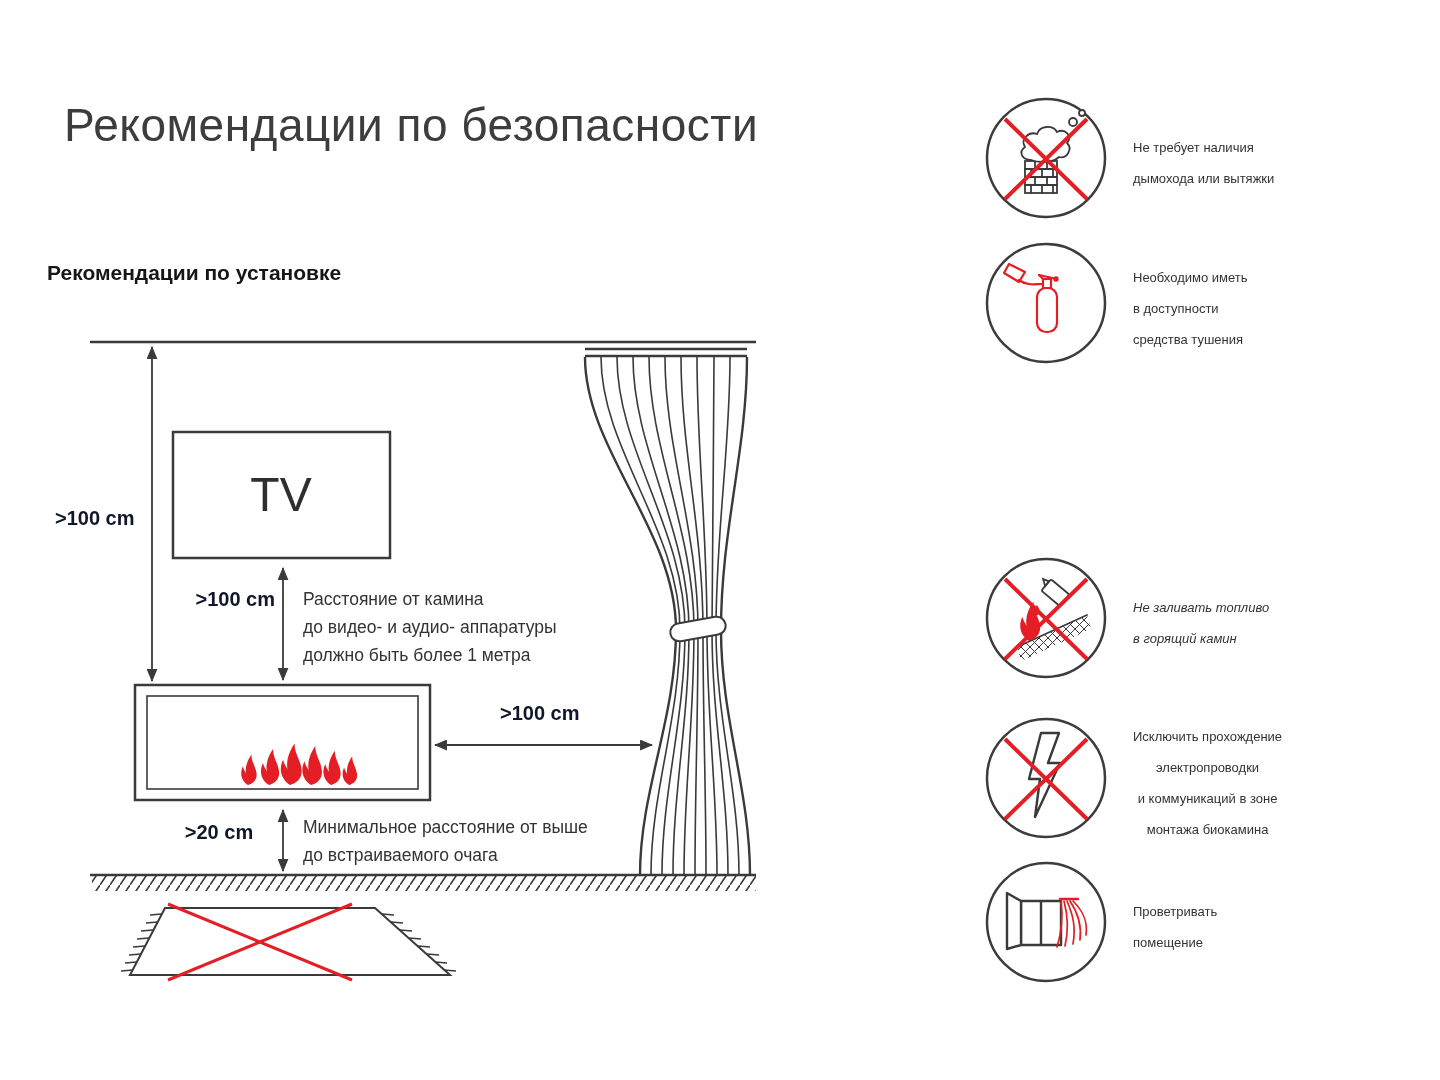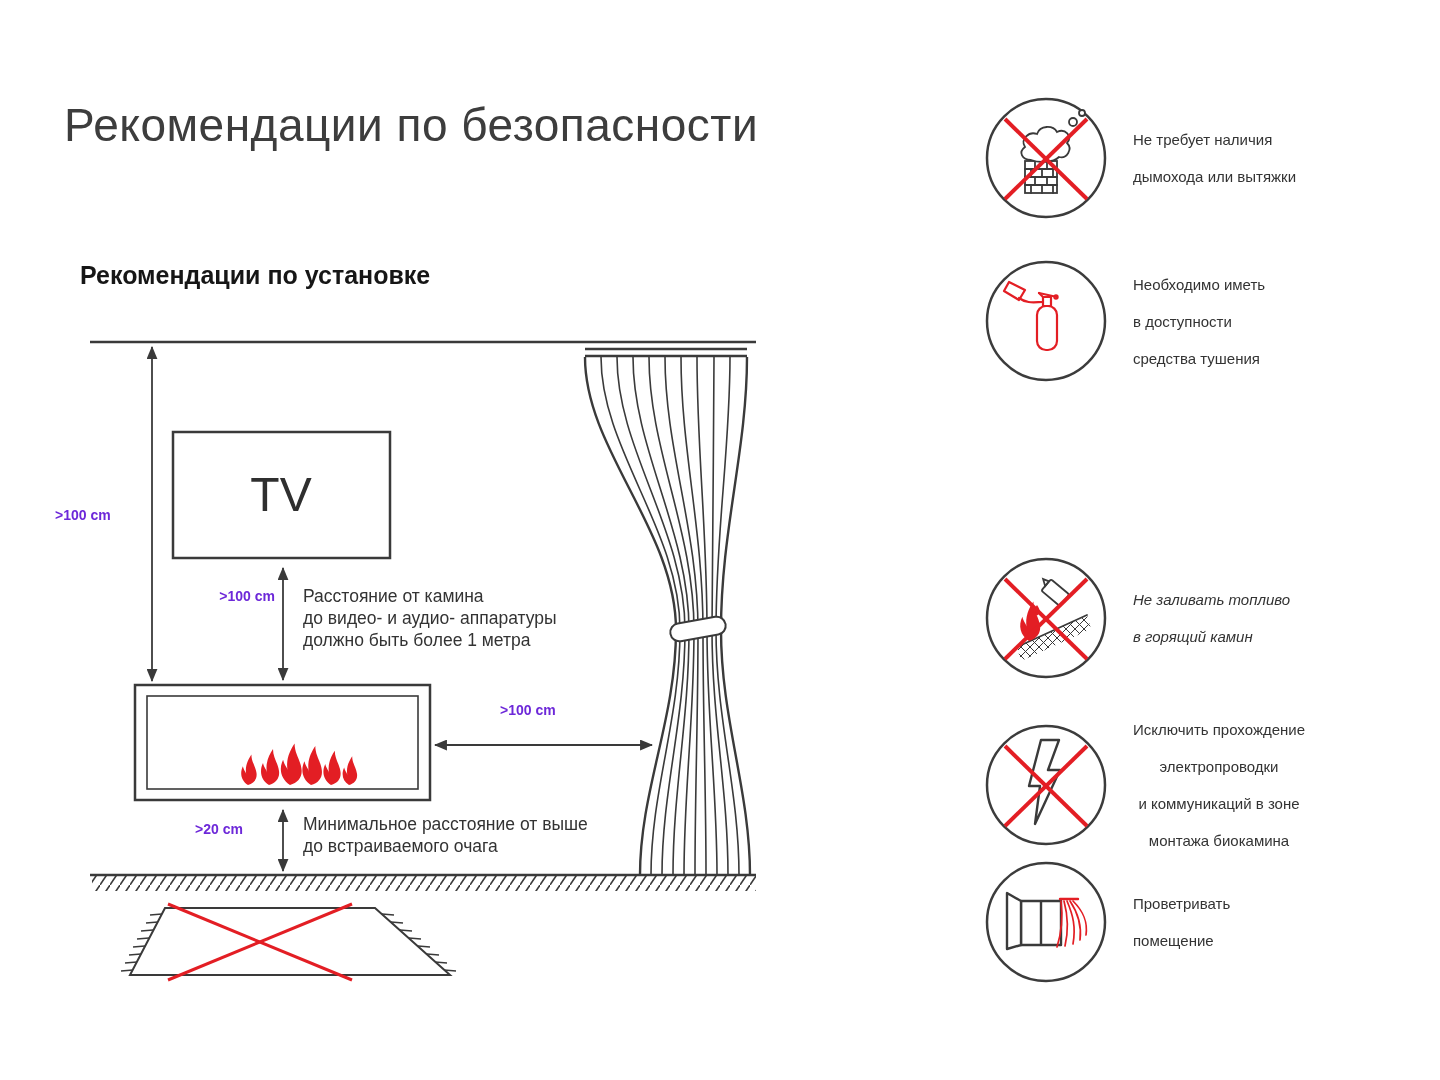--- a/index.html
+++ b/index.html
@@ -6,38 +6,38 @@
   html,body { background:#fff; }
   .page {
     position:relative; width:1440px; height:1080px; background:#fff;
     font-family:"Liberation Sans", sans-serif; color:#333; overflow:hidden;
   }
   .title {
     position:absolute; left:64px; top:98px;
     font-size:46px; font-weight:400; color:#3d3d3d; letter-spacing:0.5px;
   }
   .subtitle {
-    position:absolute; left:80px; top:261px;
-    font-size:25px; font-weight:700; color:#161616;
+    position:absolute; left:47px; top:261px;
+    font-size:21px; font-weight:700; color:#161616;
   }
   .diagram-svg { position:absolute; left:80px; top:330px; }
-  .lbl { position:absolute; font-weight:700; font-size:14px; color:#6d28d9; }
+  .lbl { position:absolute; font-weight:700; font-size:20px; color:#0f172a; }
   .lbl-left   { left:55px;  top:507px; }
   .lbl-tv     { left:163px; top:588px; width:112px; text-align:right; }
   .lbl-curtain{ left:500px; top:702px; }
   .lbl-floor  { left:163px; top:821px; width:112px; text-align:center; }
-  .note { position:absolute; font-size:17.5px; line-height:22px; color:#333; white-space:pre-line; }
+  .note { position:absolute; font-size:17.5px; line-height:28px; color:#333; white-space:pre-line; }
   .note-tv    { left:303px; top:585px; }
   .note-floor { left:303px; top:813px; }
 
   .safety-item { position:absolute; left:985px; display:flex; align-items:center; gap:26px; width:445px; }
-  .item-1 { top:97px; }  .item-2 { top:260px;align-items:center; } .item-3 { top:399px; }
+  .item-1 { top:97px; }  .item-2 { top:242px;align-items:center; } .item-3 { top:399px; }
   .item-4 { top:557px;font-style:italic; } .item-5 { top:711px;text-align:center; } .item-6 { top:861px; }
   .icon-circle { width:122px; height:122px; flex:0 0 auto; }
-  .item-text { font-size:15px; line-height:37px; color:#333; white-space:pre-line; }
+  .item-text { font-size:13px; line-height:31px; color:#333; white-space:pre-line;margin-top:10px; }
 
   .ic-ring { fill:#fff; stroke:#3c3c3c; stroke-width:2.5; }
   .ink  { stroke:#3a3a3a; stroke-width:1.8; fill:none; stroke-linecap:round; }
   .ink2 { stroke:#3a3a3a; stroke-width:2.4; fill:none; stroke-linejoin:round; }
   .redx { stroke:#e31e24; stroke-width:4; fill:none; }
   .red  { stroke:#e31e24; stroke-width:2.2; fill:none; stroke-linejoin:round; stroke-linecap:round; }
   .struct { stroke:#3a3a3a; stroke-width:2.5; fill:none; }
   .thin   { stroke:#3a3a3a; stroke-width:1.6; fill:none; }
   .dim    { stroke:#3a3a3a; stroke-width:1.8; }
 </style>

